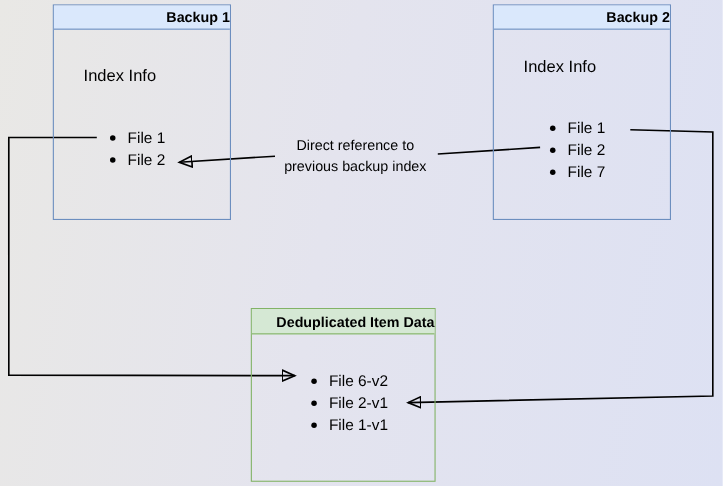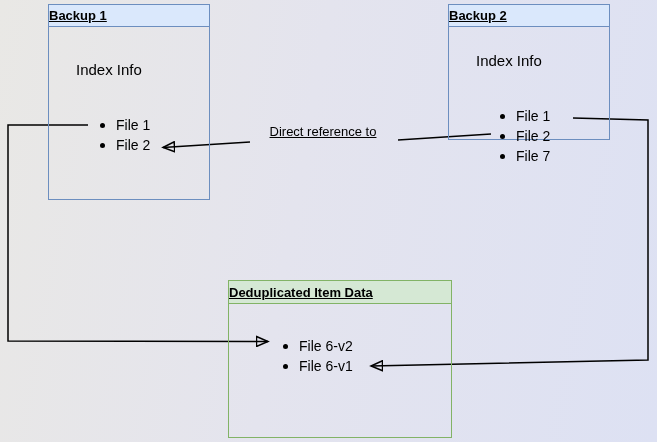--- a/index.html
+++ b/index.html
@@ -32,25 +32,24 @@
     box-sizing: border-box;
     border: 1px solid;
   }
   .box.blue  { border-color: var(--blue-border, #6c8ebf); }
   .box.green { border-color: var(--green-border, #82b366); }
 
   .box-header {
     box-sizing: border-box;
     display: flex;
     align-items: center;
-    justify-content: flex-start;
+    justify-content: flex-end;
     font-size: 13px;
     font-weight: 700;
     border-bottom: 1px solid;
-    text-decoration: underline;
   }
   .blue  .box-header { background: var(--blue-fill, #dae8fc);  border-color: var(--blue-border, #6c8ebf);  height: 22px; }
   .green .box-header { background: var(--green-fill, #d5e8d4); border-color: var(--green-border, #82b366); height: 23px; }
 
   .box-body { position: relative; width: 100%; }
 
   .subtitle {
     position: absolute;
     left: 27px;
     font-size: 15px;
@@ -83,21 +82,20 @@
   #dedup   .bullets { left: 53px; top: 32px; }   
 
   .annotation {
     position: absolute;
     left: 239px;
     top: 122px;
     width: 168px;
     text-align: center;
     font-size: 13px;
     line-height: 19px;
-    text-decoration: underline;
   }
 </style>
 </head>
 <body>
 
 <div class="canvas">
 
   <svg class="arrows" viewBox="0 0 657 442">
     <defs>
       <marker id="arw" markerUnits="userSpaceOnUse" markerWidth="14" markerHeight="12" refX="12" refY="6" orient="auto">
@@ -116,43 +114,45 @@
     </div>
     <div class="box-body">
       <div class="subtitle">Index Info</div>
       <ul class="bullets">
           <li>File 1</li>
           <li>File 2</li>
         </ul>
     </div>
   </div>
 
-  <div class="box blue" id="backup2" style="left:448px; top:4px; width:162px; height:136px;">
+  <div class="box blue" id="backup2" style="left:448px; top:4px; width:162px; height:196px;">
     <div class="box-header">
       <span>Backup 2</span>
     </div>
     <div class="box-body">
       <div class="subtitle">Index Info</div>
       <ul class="bullets">
           <li>File 1</li>
           <li>File 2</li>
           <li>File 7</li>
         </ul>
     </div>
   </div>
 
-  <div class="box green" id="dedup" style="left:228px; top:280px; width:224px; height:158px;">
+  <div class="box green" id="dedup" style="left:228px; top:280px; width:168px; height:158px;">
     <div class="box-header">
       <span>Deduplicated Item Data</span>
     </div>
     <div class="box-body">
       <ul class="bullets">
           <li>File 6-v2</li>
-          <li>File 6-v1</li>
+          <li>File 2-v1</li>
+          <li>File 1-v1</li>
         </ul>
     </div>
   </div>
 
   <div class="annotation">
     <span>Direct reference to</span><br>
+    <span>previous backup index</span>
   </div>
 
 </div>
 
 </body></html>

